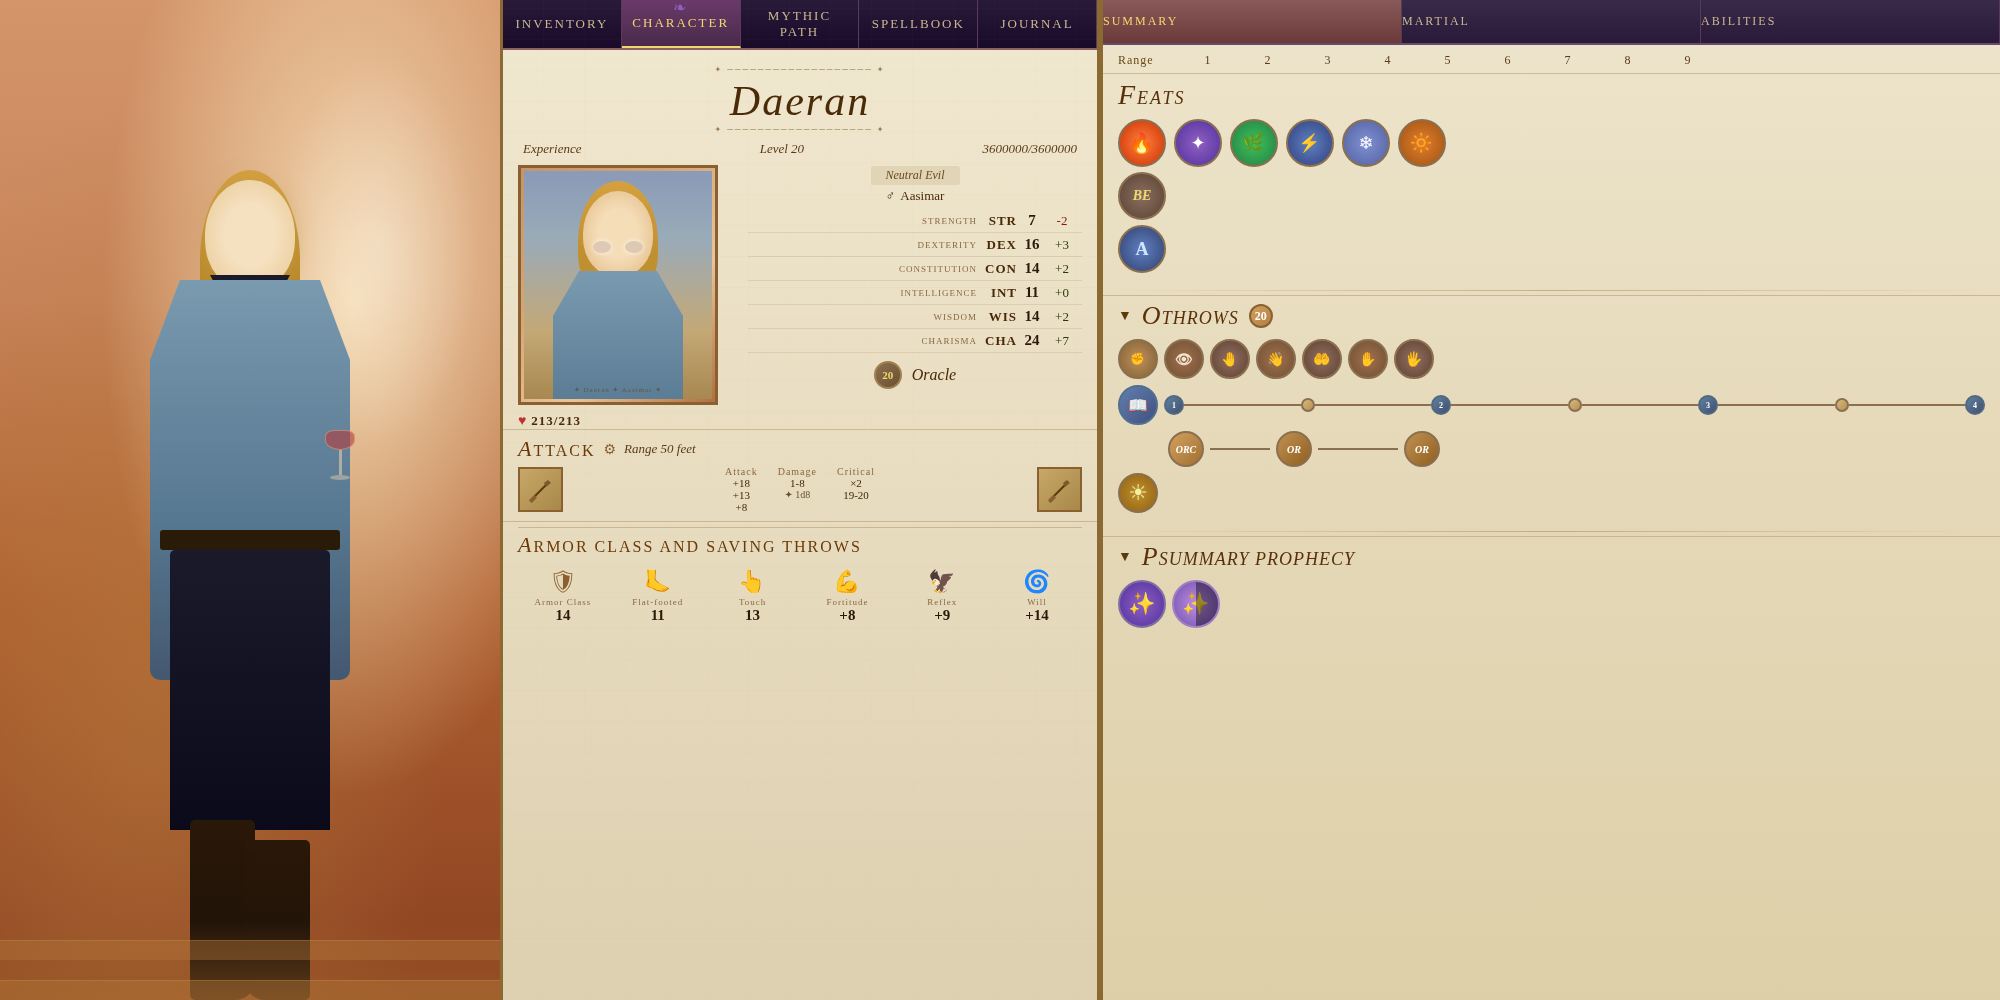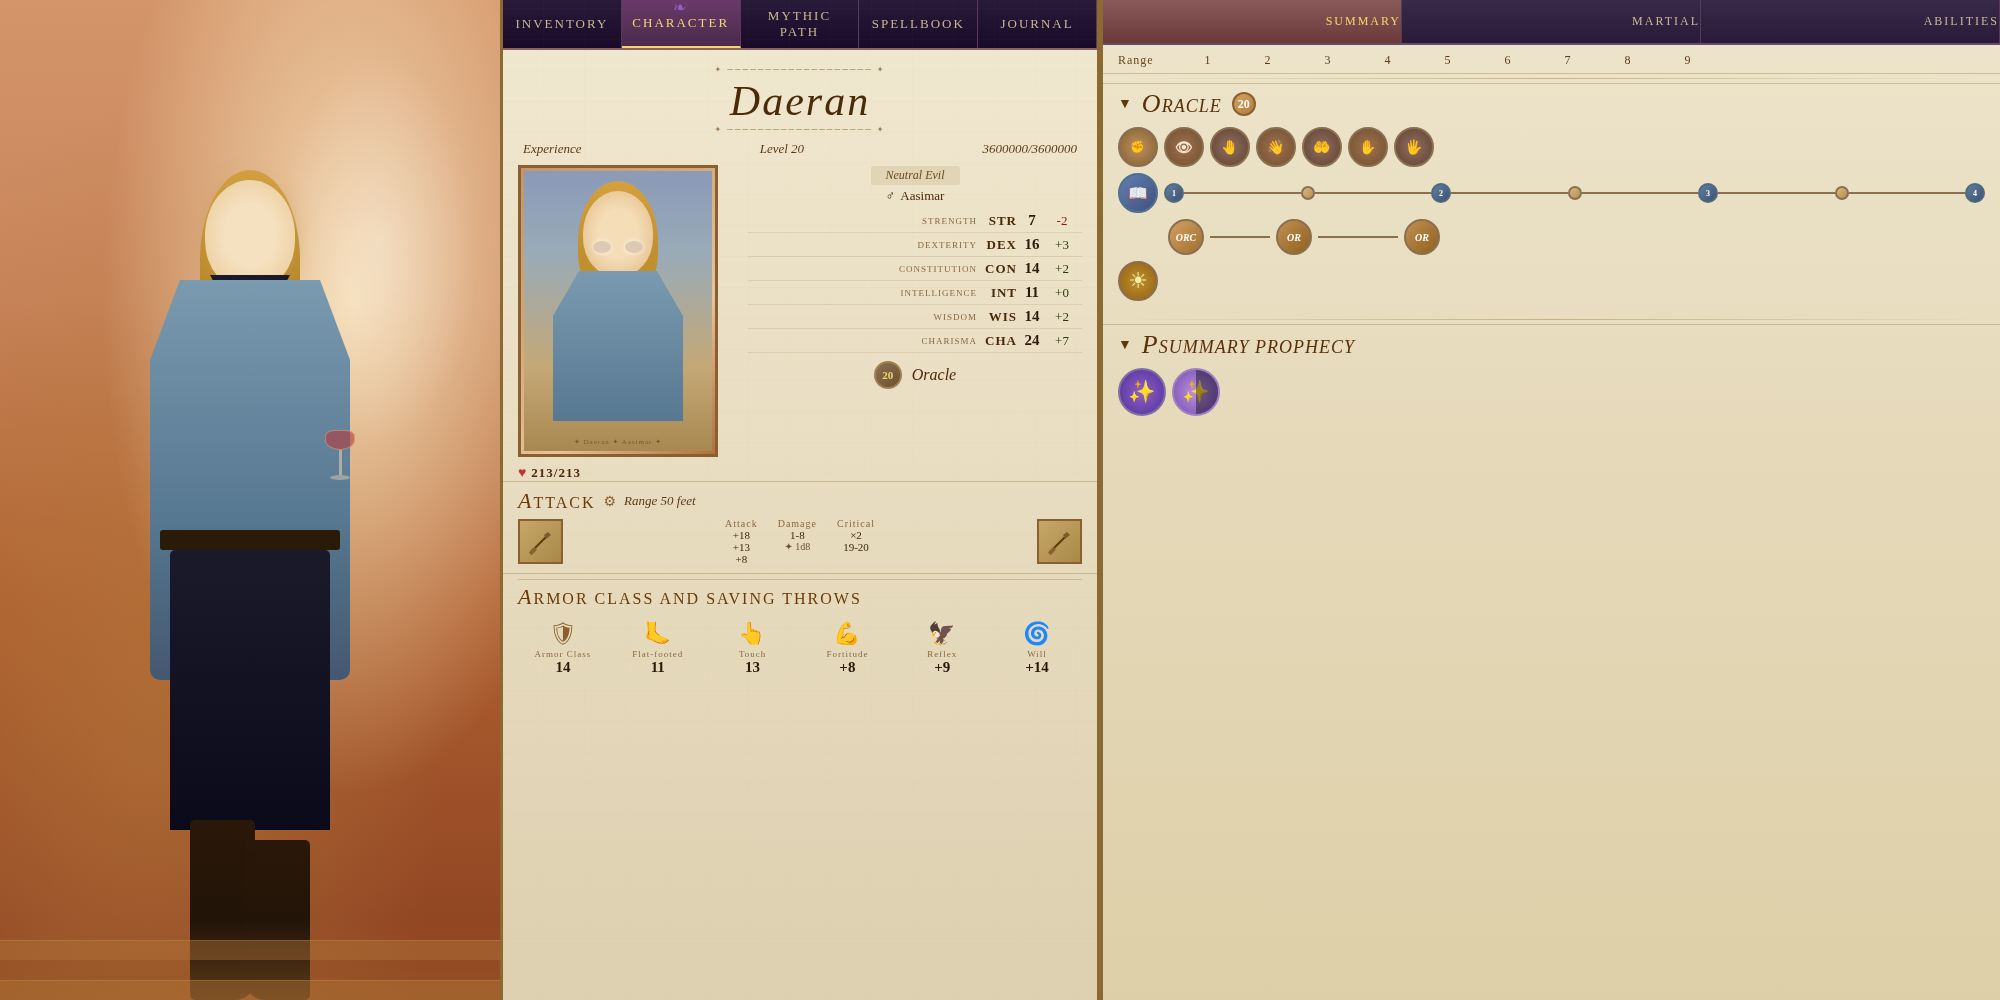--- a/index.html
+++ b/index.html
@@ -285,21 +285,21 @@
     }
 
     
     .portrait-area {
       width: 220px;
       flex-shrink: 0;
     }
 
     .portrait-frame {
       width: 200px;
-      height: 292px;
+      height: 240px;
       border: 3px solid #8a6030;
       background: linear-gradient(135deg, #c4956a, #d4a574, #e8c49a, #b07040);
       position: relative;
       overflow: hidden;
       margin-bottom: 8px;
     }
 
     .portrait-inner {
       position: absolute;
       inset: 3px;
@@ -627,21 +627,21 @@
       background: linear-gradient(180deg, #3a2a4a 0%, #2a1a3a 100%);
       display: flex;
       align-items: stretch;
       border-bottom: 2px solid #6a4a6a;
     }
 
     .sub-tab {
       flex: 1;
       display: flex;
       align-items: center;
-      justify-content: flex-end;
+      justify-content: flex-start;
       color: #c8b890;
       font-size: 12px;
       letter-spacing: 2px;
       text-transform: uppercase;
       border-right: 1px solid #5a3a5a;
       cursor: pointer;
     }
 
     .sub-tab.active {
       background: linear-gradient(180deg, #8a5a5a 0%, #6a3a3a 100%);
@@ -1179,28 +1179,50 @@
       <span class="level-num">3</span>
       <span class="level-num">4</span>
       <span class="level-num">5</span>
       <span class="level-num">6</span>
       <span class="level-num">7</span>
       <span class="level-num">8</span>
       <span class="level-num">9</span>
     </div>
   </div>
 
+  <div class="feats-section">
+    <div class="feat-section-title">
+      <span class="first-letter" style="font-family: 'Georgia', serif; font-size:28px; color:#5a3008;">F</span><span style="font-size:18px; color:#5a3008; letter-spacing:2px;">EATS</span>
+    </div>
+
+    <div class="feats-row">
+      <div class="feat-icon fire">🔥</div>
+      <div class="feat-icon purple" style="font-size:18px;">✦</div>
+      <div class="feat-icon green" style="font-size:18px;">🌿</div>
+      <div class="feat-icon blue-purple" style="font-size:18px;">⚡</div>
+      <div class="feat-icon blue-light" style="font-size:18px;">❄</div>
+      <div class="feat-icon orange" style="font-size:18px;">🔆</div>
+    </div>
+
+    <div class="feats-row">
+      <div class="feat-icon be-badge">BE</div>
+    </div>
+
+    <div class="feats-row">
+      <div class="feat-icon a-badge" style="font-size:18px; font-weight:bold;">A</div>
+    </div>
+  </div>
 
   <div class="divider-line"></div>
 
   <div class="oracle-section">
     <div class="oracle-title">
       <span class="oracle-chevron">▼</span>
       <span style="font-size:18px; color:#5a3008; font-style:italic; letter-spacing:1px;">
-        <span style="font-size:26px; font-family:'Georgia',serif;">O</span><span>RACLE</span>
+        <span style="font-size:26px; font-family:'Georgia',serif;">O</span><span>THROWS</span>
       </span>
       <div class="oracle-level-badge">
         <span>20</span>
       </div>
     </div>
 
     <div class="oracle-row">
       <div class="oracle-feat-icon ofc1">✊</div>
       <div class="oracle-feat-icon ofc2" style="font-size:14px;">👁</div>
       <div class="oracle-feat-icon ofc3" style="font-size:14px;">🤚</div>

